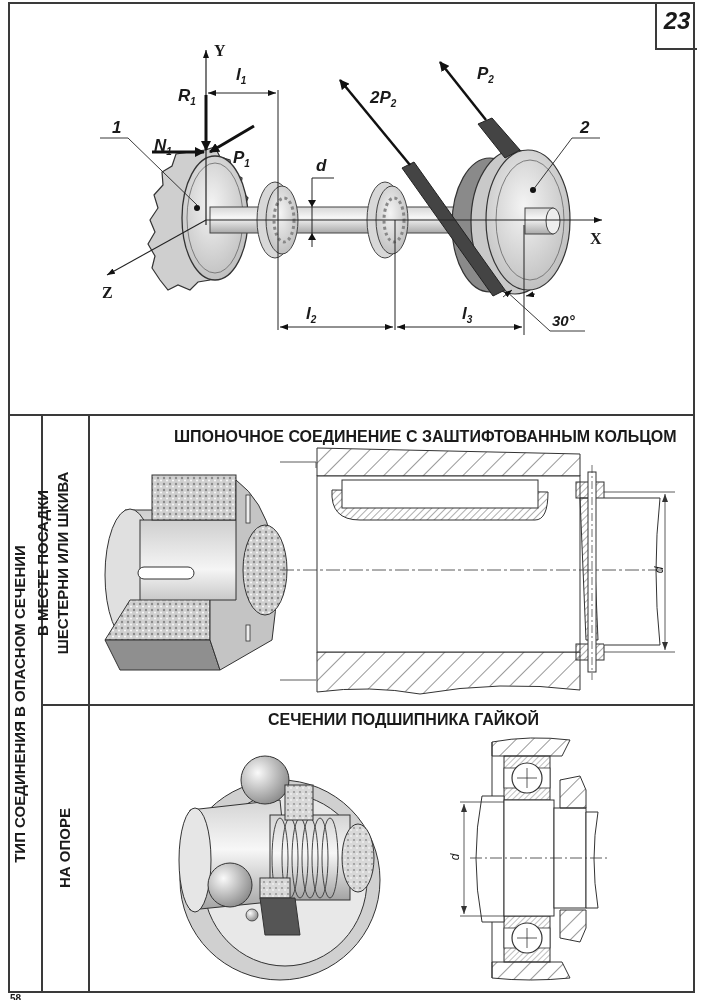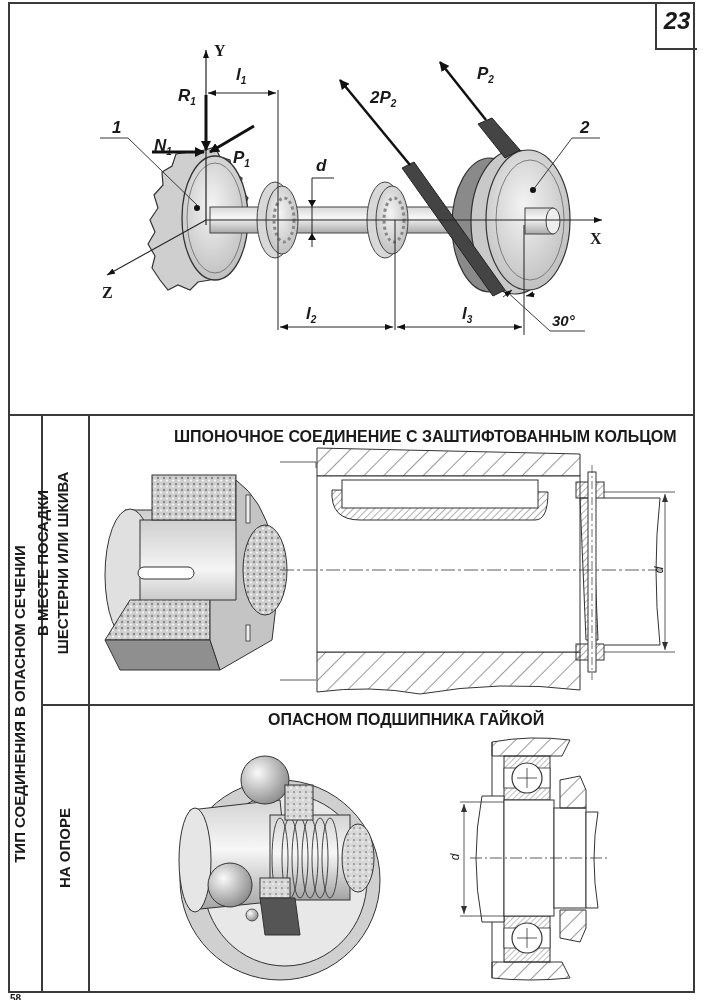--- a/index.html
+++ b/index.html
@@ -38,21 +38,21 @@
 <div class="vtext" style="left:-265px; top:694px; width:570px; height:20px; line-height:20px;">ТИП СОЕДИНЕНИЯ В ОПАСНОМ СЕЧЕНИИ</div>
 
 <div class="vtext" style="left:-65px; top:541px; width:240px; height:44px; line-height:20px;">
   <div>В МЕСТЕ ПОСАДКИ</div>
   <div>ШЕСТЕРНИ ИЛИ ШКИВА</div>
 </div>
 
 <div class="vtext" style="left:0px; top:838px; width:130px; height:20px; line-height:20px;">НА ОПОРЕ</div>
 
 <div class="section-title" style="left:174px; top:428px;">ШПОНОЧНОЕ СОЕДИНЕНИЕ С ЗАШТИФТОВАННЫМ КОЛЬЦОМ</div>
-<div class="section-title" style="left:268px; top:711px;">ОПАСНОМ ПОДШИПНИКА ГАЙКОЙ</div>
+<div class="section-title" style="left:268px; top:711px;">СЕЧЕНИИ ПОДШИПНИКА ГАЙКОЙ</div>
 
 <svg style="left:0; top:0;" width="705" height="414" viewBox="0 0 705 414">
   <defs>
     <linearGradient id="shaftGrad" x1="0" y1="0" x2="0" y2="1">
       <stop offset="0" stop-color="#d6d6d6"></stop>
       <stop offset="0.4" stop-color="#f7f7f7"></stop>
       <stop offset="1" stop-color="#a9a9a9"></stop>
     </linearGradient>
     <radialGradient id="discGrad" cx="0.45" cy="0.4" r="0.7">
       <stop offset="0" stop-color="#f4f4f4"></stop>

